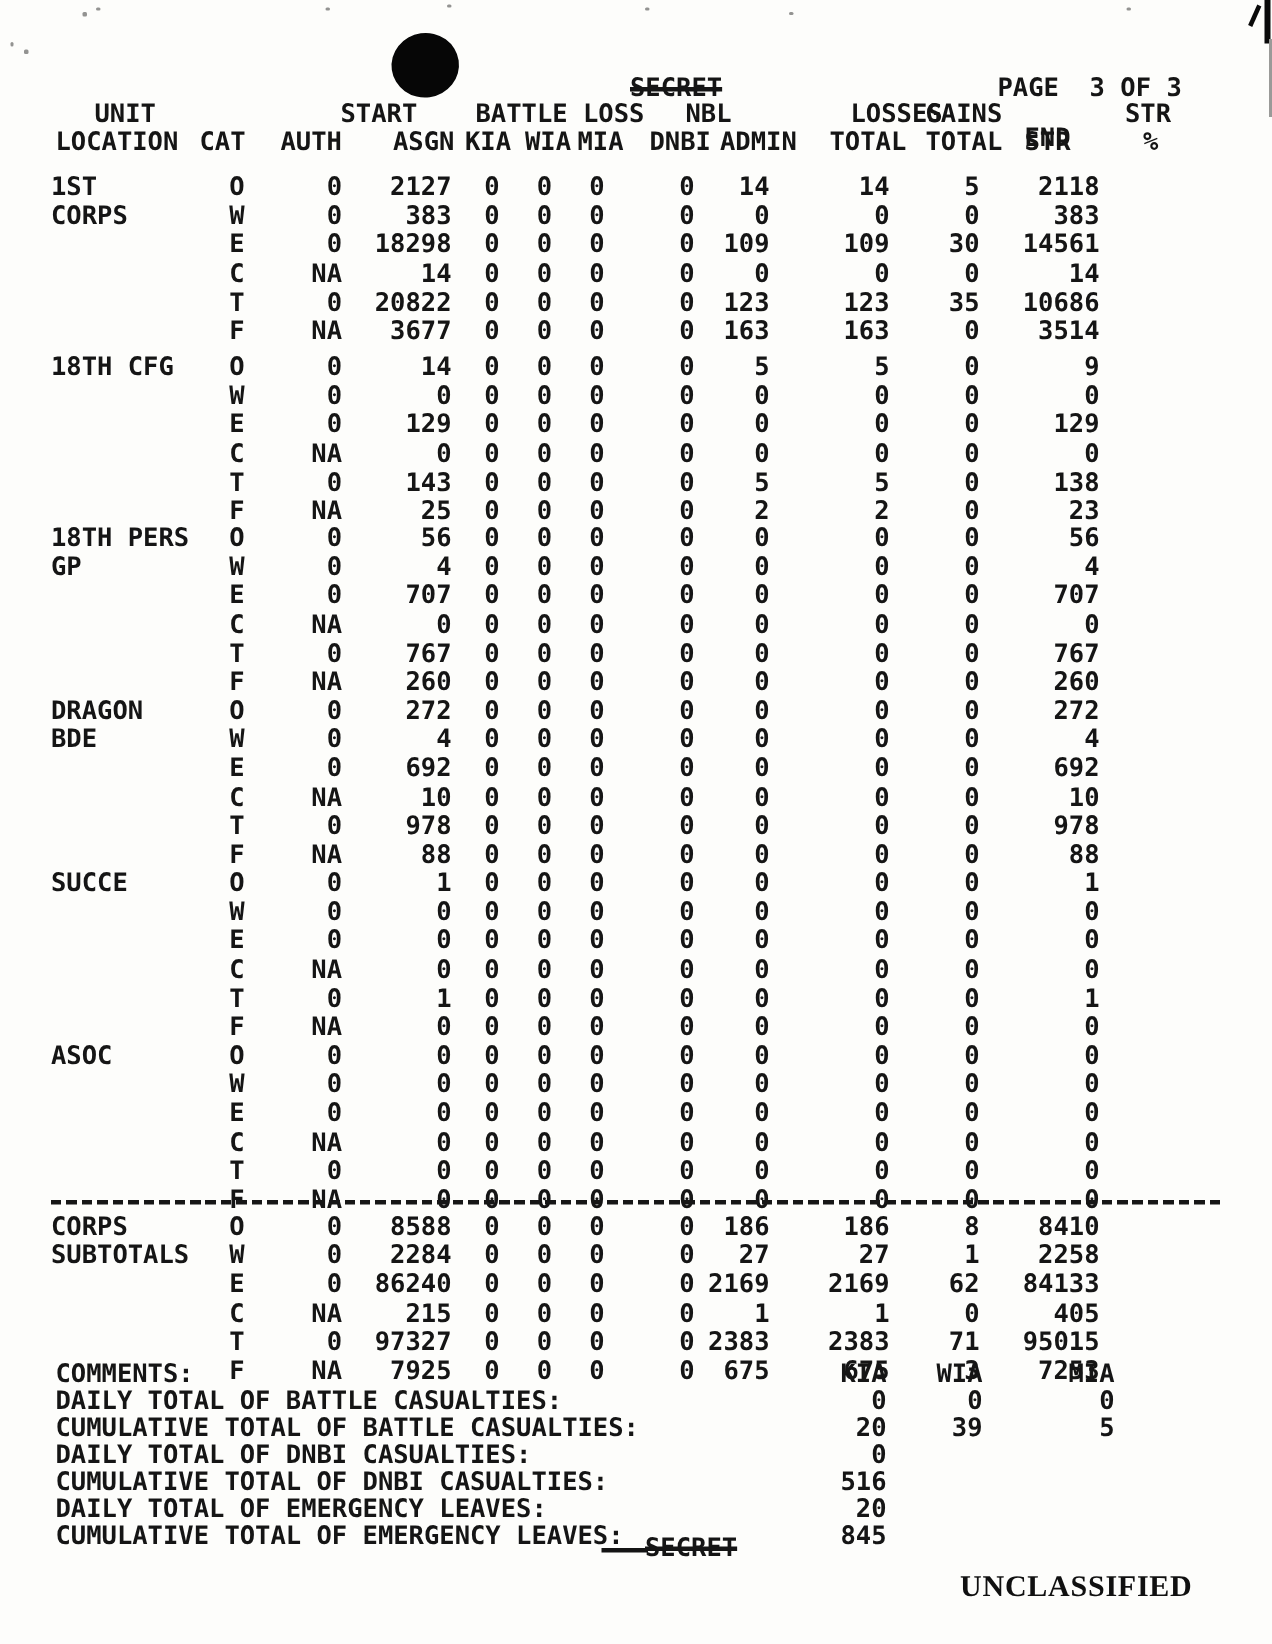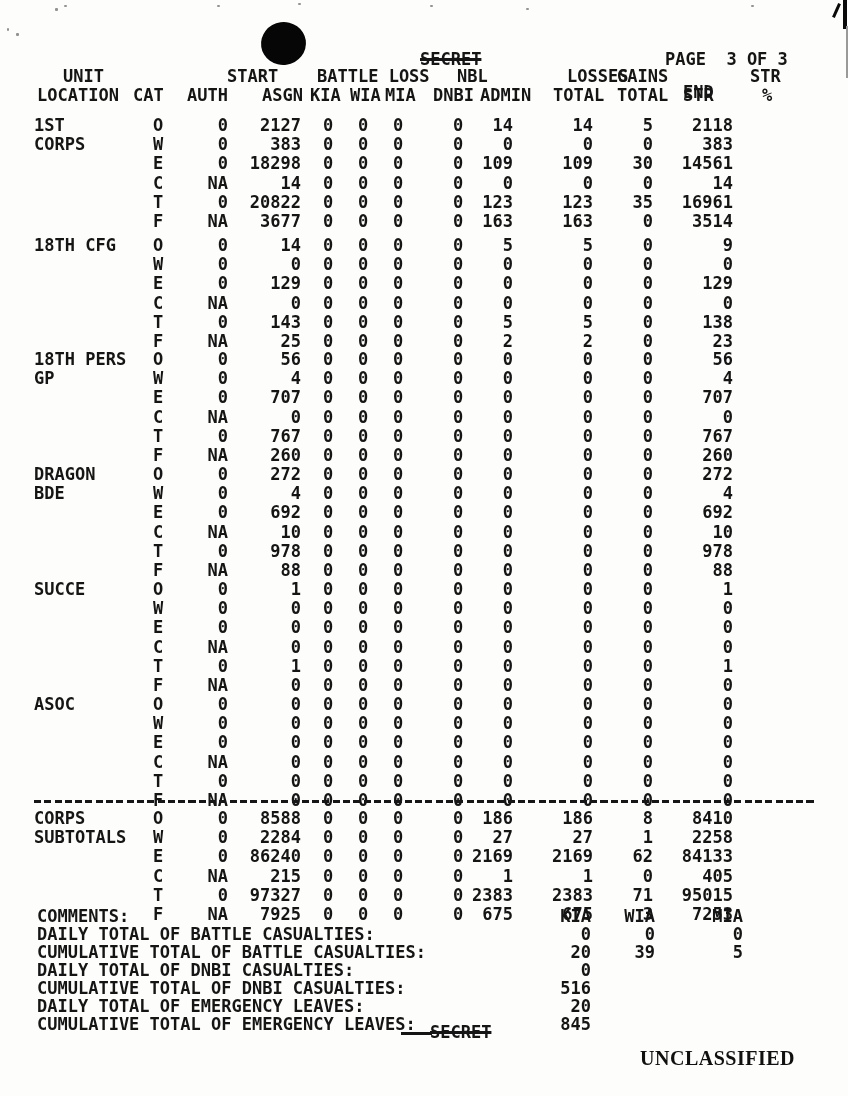--- a/index.html
+++ b/index.html
@@ -159,21 +159,21 @@
       <span class="cell c-cat" style="top: 195px;">T</span>
       <span class="cell c-auth" style="top: 195px;">0</span>
       <span class="cell c-asgn" style="top: 195px;">20822</span>
       <span class="cell c-kia" style="top: 195px;">0</span>
       <span class="cell c-wia" style="top: 195px;">0</span>
       <span class="cell c-mia" style="top: 195px;">0</span>
       <span class="cell c-dnbi" style="top: 195px;">0</span>
       <span class="cell c-admin" style="top: 195px;">123</span>
       <span class="cell c-losses" style="top: 195px;">123</span>
       <span class="cell c-gains" style="top: 195px;">35</span>
-      <span class="cell c-endstr" style="top: 195px;">16961</span>
+      <span class="cell c-endstr" style="top: 195px;">10686</span>
       <span class="cell c-cat" style="top: 214px;">F</span>
       <span class="cell c-auth" style="top: 214px;">NA</span>
       <span class="cell c-asgn" style="top: 214px;">3677</span>
       <span class="cell c-kia" style="top: 214px;">0</span>
       <span class="cell c-wia" style="top: 214px;">0</span>
       <span class="cell c-mia" style="top: 214px;">0</span>
       <span class="cell c-dnbi" style="top: 214px;">0</span>
       <span class="cell c-admin" style="top: 214px;">163</span>
       <span class="cell c-losses" style="top: 214px;">163</span>
       <span class="cell c-gains" style="top: 214px;">0</span>

